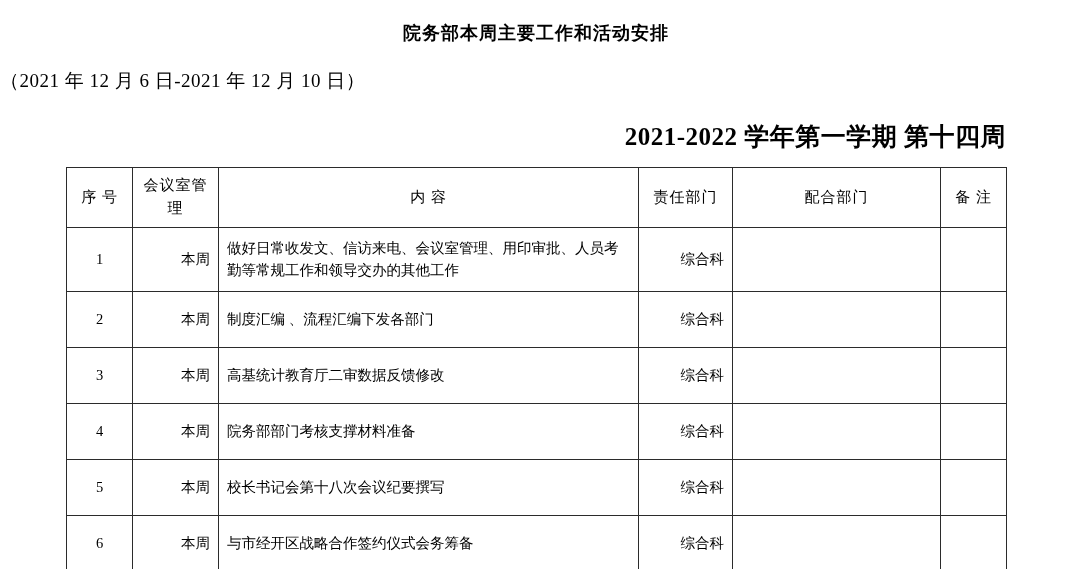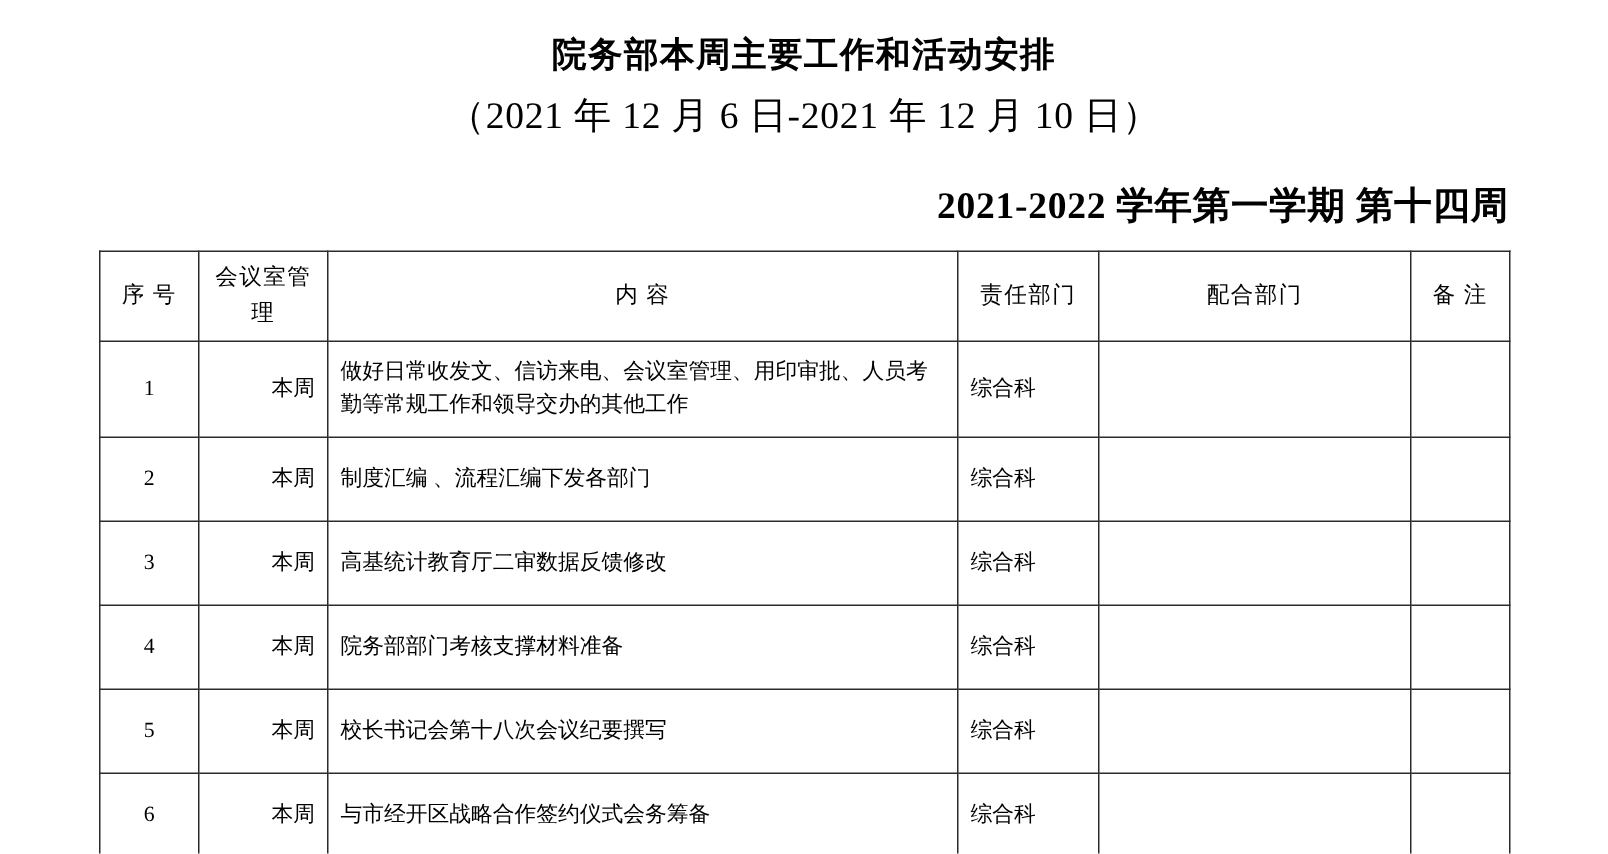--- a/index.html
+++ b/index.html
@@ -15,31 +15,31 @@
     overflow: hidden;
   }
   .page {
     position: relative;
     width: 1072px;
     height: 569px;
     box-sizing: border-box;
   }
   .doc-title {
     text-align: center;
-    font-size: 23px;
+    font-size: 18px;
     font-weight: bold;
     letter-spacing: 1px;
     margin-top: 22px;
     line-height: 1.3;
   }
   .doc-subtitle {
-    text-align: center;
-    font-size: 25px;
+    text-align: left;
+    font-size: 19px;
     letter-spacing: 0.5px;
-    margin-top: 10px;
+    margin-top: 24px;
     line-height: 1.3;
   }
   .term-line {
     text-align: right;
     font-size: 25px;
     font-weight: bold;
     letter-spacing: 0.5px;
     margin-top: 26px;
     padding-right: 66px;
   }
@@ -69,21 +69,21 @@
   .col-no    { width: 66px; }
   .col-time  { width: 86px; }
   .col-cont  { width: 420px; }
   .col-dept  { width: 94px; }
   .col-coop  { width: 208px; }
   .col-note  { width: 66px; }
 
   td.c-no    { text-align: center; }
   td.c-time  { text-align: right; }
   td.c-cont  { text-align: left; padding-left: 14px; }
-  td.c-dept  { text-align: left; margin-left: 15px; }
+  td.c-dept  { text-align: right; margin-left: 15px; }
   td.c-coop  { text-align: center; }
   td.c-note  { text-align: center; }
 
   tbody tr { height: 56px; }
   tbody tr.tall { height: 64px; }
 </style>
 </head>
 <body>
 
 <div class="page">

